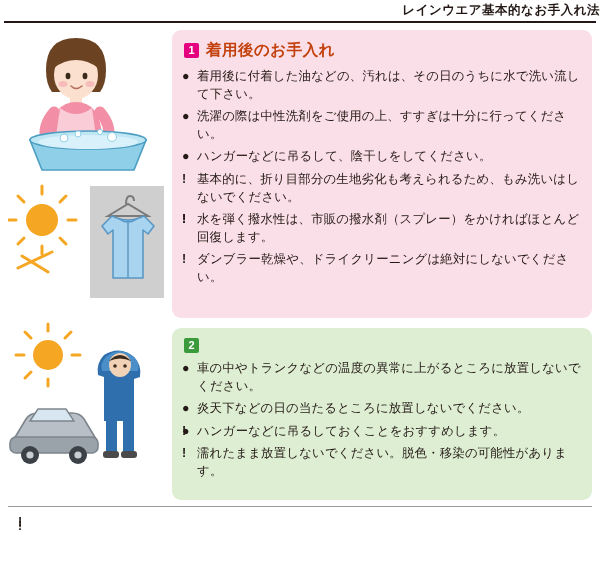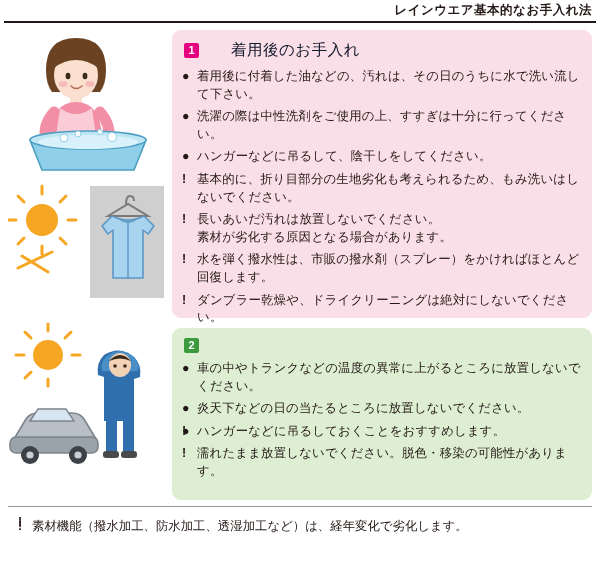--- a/index.html
+++ b/index.html
@@ -19,21 +19,21 @@
     width: 600px;
     height: 576px;
     box-sizing: border-box;
     padding: 0;
   }
   
   .header {
     position: relative;
     height: 26px;
     box-sizing: border-box;
-    padding-right: 8px;
+    padding-right: 0;
     display: flex;
     align-items: flex-start;
     justify-content: flex-end;
   }
   .header-title {
     font-size: 12.5px;
     font-weight: bold;
     color: #231815;
     letter-spacing: 0.5px;
     padding-top: 2px;
@@ -94,24 +94,23 @@
     color: #ffffff;
     font-size: 11px;
     line-height: 15px;
     text-align: center;
     font-weight: bold;
   }
   .num-pink { background: #e4007f; }
   .num-green { background: #3b9a3b; }
   .panel-title {
     font-size: 15.5px;
-    font-weight: normal;
+    font-weight: bold;
     letter-spacing: 0.5px;
-    color: #0f172a;
-    margin-left: 25px;
+    color: #c2410c;
   }
   ul.items {
     list-style: none;
     margin: 0;
     padding: 0;
   }
   ul.items li {
     position: relative;
     padding-left: 15px;
     font-size: 12.4px;
@@ -308,22 +307,21 @@
       <div class="panel panel-pink">
         <div class="panel-head">
           <div class="num-box num-pink">1</div>
           <div class="panel-title">着用後のお手入れ</div>
         </div>
         <ul class="items">
           <li><span class="mk mk-dot">●</span><span>着用後に付着した油などの、汚れは、その日のうちに水で洗い流して下さい。</span></li>
           <li><span class="mk mk-dot">●</span><span>洗濯の際は中性洗剤をご使用の上、すすぎは十分に行ってください。</span></li>
           <li><span class="mk mk-dot">●</span><span>ハンガーなどに吊るして、陰干しをしてください。</span></li>
           <li><span class="mk mk-ex">!</span><span>基本的に、折り目部分の生地劣化も考えられるため、もみ洗いはしないでください。</span></li>
-          <li style="white-space:pre-line"><span class="mk mk-ex">!</span><span>長いあいだ汚れは放置しないでください。
-素材が劣化する原因となる場合があります。</span></li>
+          <li style="white-space:pre-line"><span class="mk mk-ex">!</span></li>
           <li><span class="mk mk-ex">!</span><span>水を弾く撥水性は、市販の撥水剤（スプレー）をかければほとんど回復します。</span></li>
           <li><span class="mk mk-ex">!</span><span>ダンブラー乾燥や、ドライクリーニングは絶対にしないでください。</span></li>
         </ul>
       </div>
 
       <div class="panel panel-green">
         <div class="panel-head">
           <div class="num-box num-green">2</div>
         </div>
         <ul class="items">
@@ -334,17 +332,17 @@
           <li><span class="mk mk-ex">!</span><span>濡れたまま放置しないでください。脱色・移染の可能性があります。</span></li>
         </ul>
       </div>
     </div>
   </div>
 
   <div class="footer">
     <div class="footer-rule"></div>
     <ul>
       <li><span class="mk">!</span></li>
-      <li><span class="mk">!</span><span>素材機能（撥水加工、防水加工、透湿加工など）は、経年変化で劣化します。</span></li>
+      <li><span class="mk">!</span></li>
     </ul>
   </div>
 
 </div>
 
 </body></html>

